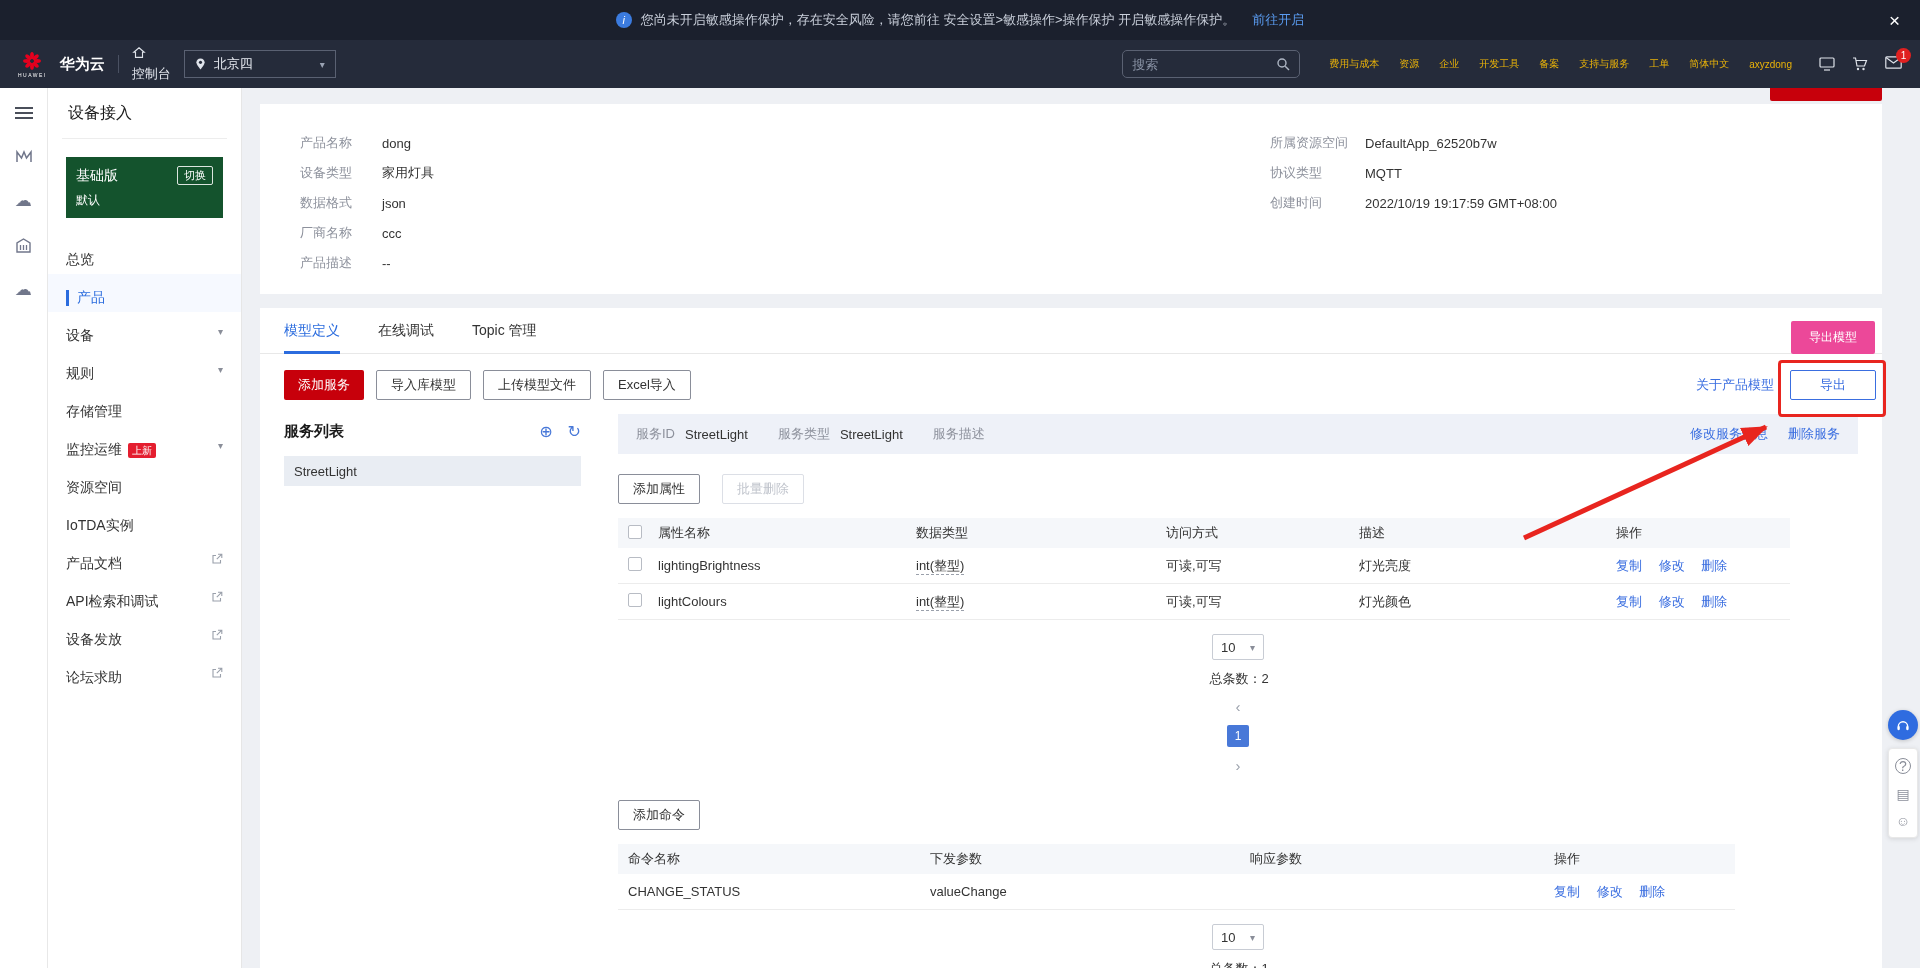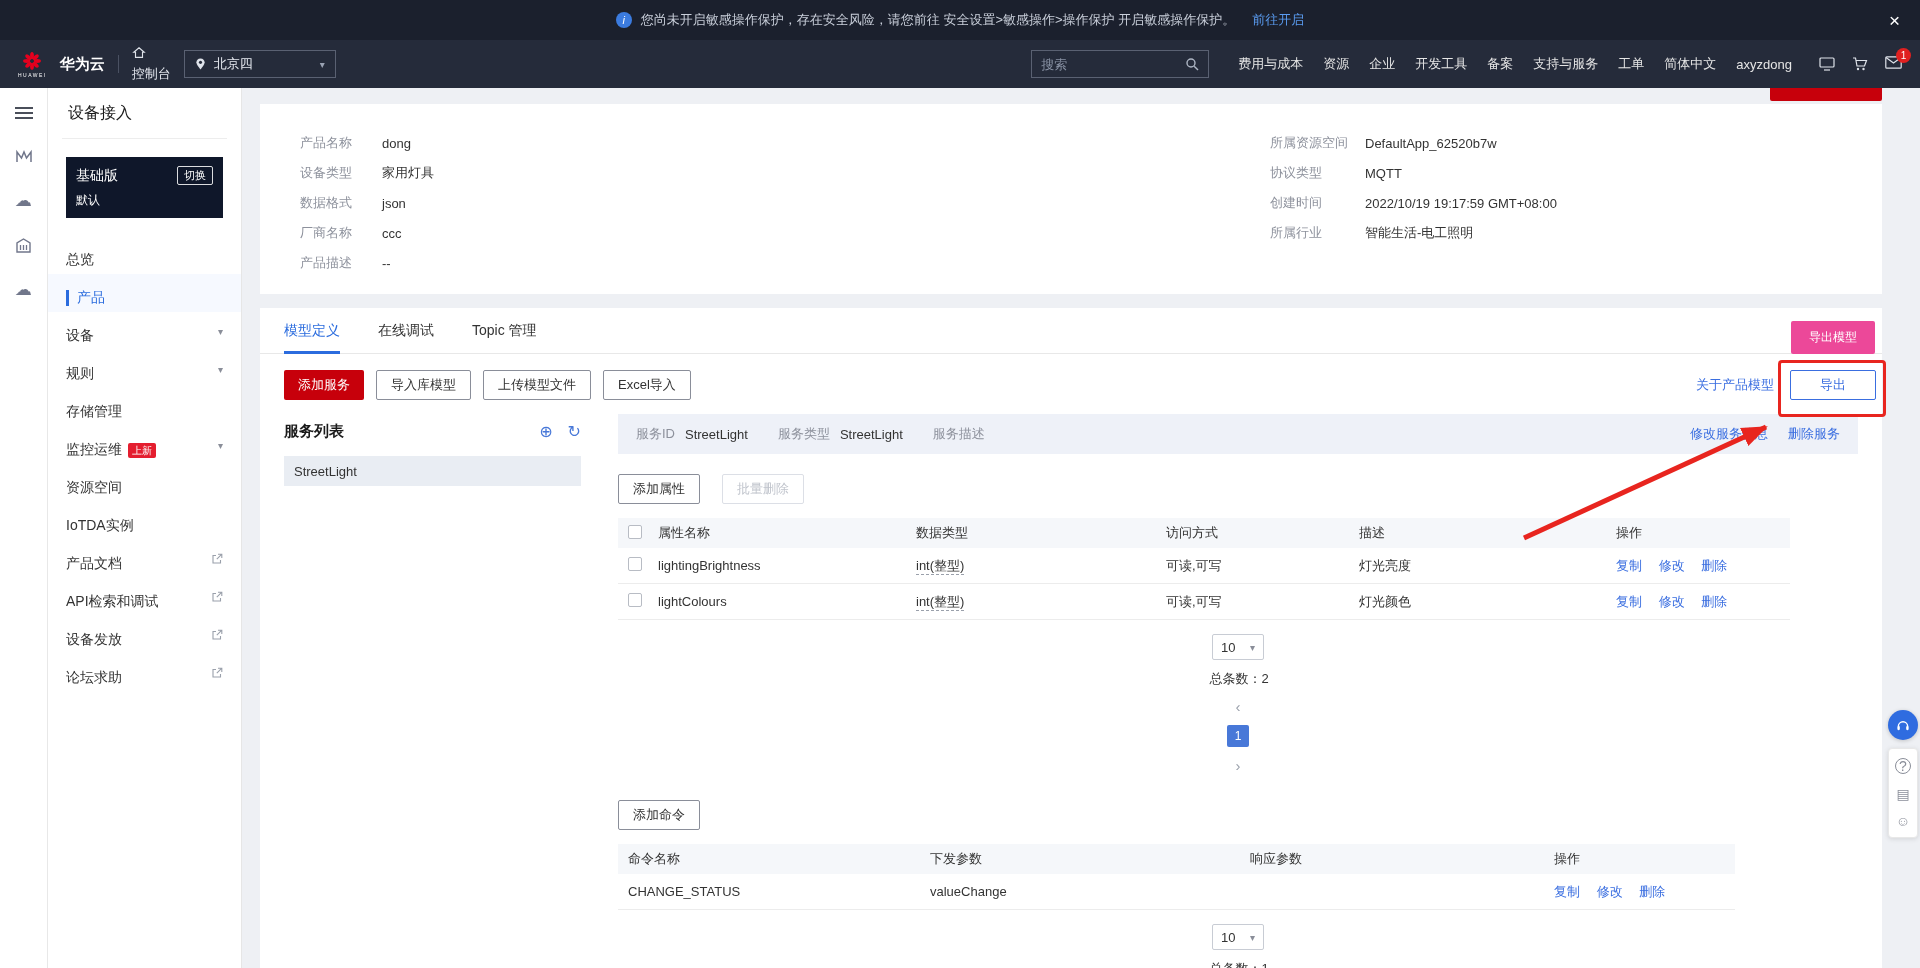--- a/index.html
+++ b/index.html
@@ -14,41 +14,41 @@
 
   
   .header { position:absolute; top:40px; left:0; right:0; height:48px; background:#252b3a; display:flex; align-items:center; padding:0 18px; gap:13px; color:#e6e9f0; z-index:10; }
   .logo { display:flex; flex-direction:column; align-items:center; cursor:pointer; }
   .logo-word { font-size:5px; color:#fff; letter-spacing:1.5px; margin-top:1px; }
   .brand { font-size:15px; font-weight:bold; color:#fff; cursor:pointer; }
   .hdr-divider { width:1px; height:18px; background:#4a5162; }
   .hdr-item { display:flex; align-items:flex-start; gap:5px; cursor:pointer; white-space:nowrap;flex-direction:column; }
   .region-select { display:flex; align-items:center; gap:8px; border:1px solid #5a6172; height:28px; padding:0 10px; width:152px; cursor:pointer; }
   .region-select .caret { margin-left:auto; color:#9aa2b2; font-size:10px; }
-  .hdr-search { margin-left:auto; display:flex; align-items:center; border:1px solid #5a6172; height:28px; width:178px; padding:0 9px; border-radius:0; }
+  .hdr-search { margin-left:auto; display:flex; align-items:center; border:1px solid #5a6172; height:28px; width:178px; padding:0 9px; border-radius:5px; }
   .hdr-search input { background:transparent; border:none; outline:none; color:#dde2ea; font-size:13px; flex:1; min-width:0; }
   .hdr-search input::placeholder { color:#8a93a5; }
   .hdr-nav { display:flex; align-items:center; gap:20px; margin-left:16px; white-space:nowrap; }
-  .hdr-nav a { color:#e5e5e5; font-size:13px; }
+  .hdr-nav a { color:#eab308; font-size:10px; }
   .hdr-icons { display:flex; align-items:center; gap:17px; margin-left:14px; }
   .hicon { cursor:pointer; display:flex; align-items:center; }
   .mail-wrap { position:relative; cursor:pointer; }
   .badge { position:absolute; top:-8px; right:-9px; background:#e02020; color:#fff; border-radius:8px; min-width:15px; height:15px; font-size:10px; display:flex; align-items:center; justify-content:center; padding:0 3px; }
 
   
   .rail { position:absolute; top:88px; left:0; bottom:0; width:48px; background:#fff; border-right:1px solid #e8e8e8; display:flex; flex-direction:column; align-items:center; padding-top:16px; gap:26px; z-index:5; }
   .burger { width:18px; cursor:pointer; }
   .burger i { display:block; height:2px; background:#4a4f5a; margin:3px 0; }
   .rail-ic { color:#70768a; cursor:pointer; display:flex; }
 
   
   .nav { position:absolute; top:88px; left:48px; bottom:0; width:194px; background:#fff; border-right:1px solid #e6e6e6; z-index:5; }
   .nav-title { height:50px; line-height:50px; font-size:16px; color:#1a1a1a; padding:0 20px; }
   .nav-hr { height:1px; background:#ededed; margin:0 14px; }
-  .edition { margin:18px 18px 12px; background:#0f172a; color:#fff; padding:9px 10px; cursor:pointer; }
+  .edition { margin:18px 18px 12px; background:#14532d; color:#fff; padding:9px 10px; cursor:pointer; }
   .edition-top { display:flex; justify-content:space-between; align-items:center; font-size:14px; }
   .switch-btn { border:1px solid rgba(255,255,255,.85); font-size:11px; padding:1px 6px; border-radius:2px; cursor:pointer; }
   .edition-sub { font-size:12px; margin-top:7px; }
   .nav-items { margin-top:18px; }
   .nav-item { height:38px; display:flex; align-items:center; justify-content:space-between; padding:0 18px; font-size:14px; color:#333; cursor:pointer; }
   .ni-left { display:flex; align-items:center;margin-top:10px; }
   .nav-item.active { color:#2b6cde; background:#f6f9ff; }
   .active-bar { width:3px; height:16px; background:#2b6cde; margin-right:8px; }
   .nav-caret { color:#8a8e99; font-size:10px; }
   .nav-badge { background:#e41e2f; color:#fff; font-size:10px; padding:0 4px; border-radius:2px; margin-left:6px; height:15px; line-height:15px; }
@@ -377,24 +377,20 @@
           <span class="flabel">所属资源空间</span>
           <span class="fvalue">DefaultApp_62520b7w</span>
         </div>
       <div class="frow">
           <span class="flabel">协议类型</span>
           <span class="fvalue">MQTT</span>
         </div>
       <div class="frow">
           <span class="flabel">创建时间</span>
           <span class="fvalue">2022/10/19 19:17:59 GMT+08:00</span>
-        </div>
-      <div class="frow">
-          <span class="flabel">所属行业</span>
-          <span class="fvalue">智能生活-电工照明</span>
         </div>
     </div>
   </div>
 
   <div class="card2">
     <div class="tabs">
       <div class="tab active">模型定义</div>
       <div class="tab">在线调试</div>
       <div class="tab">Topic 管理</div>
     </div>

